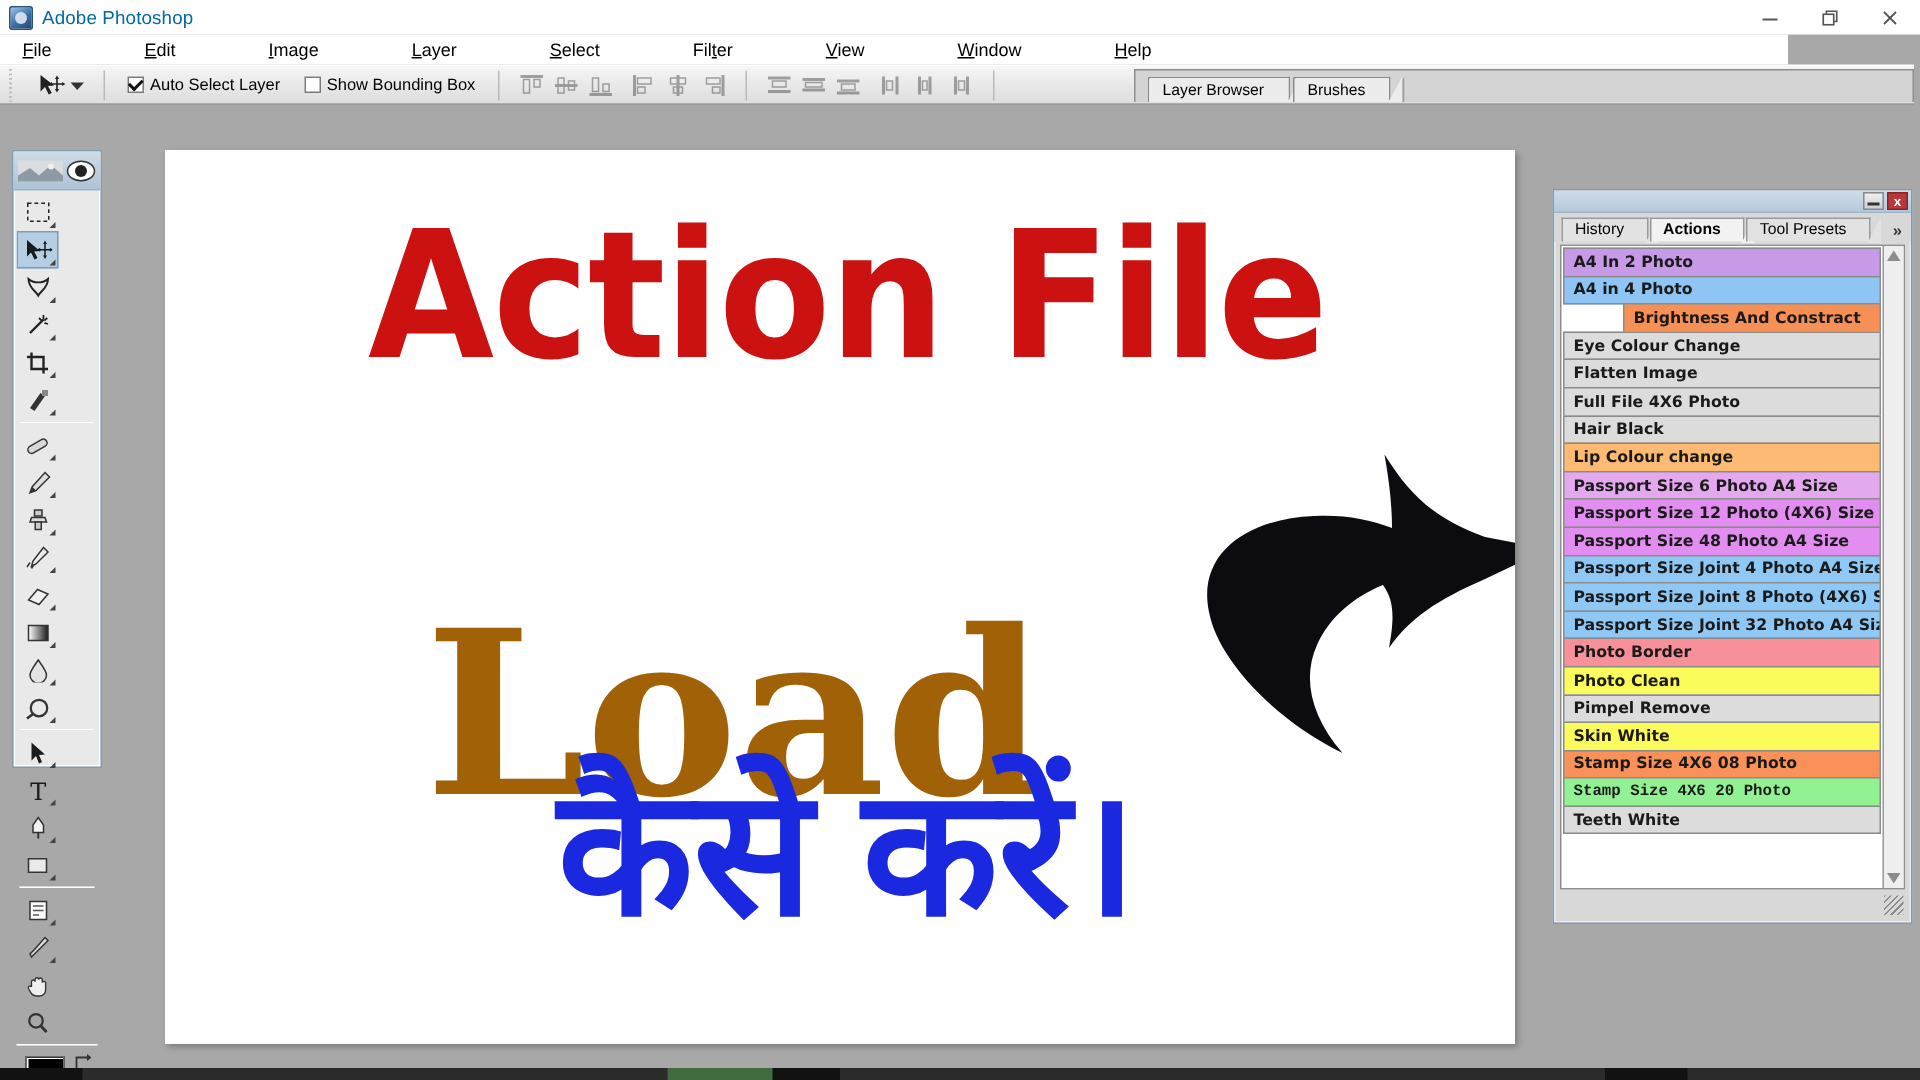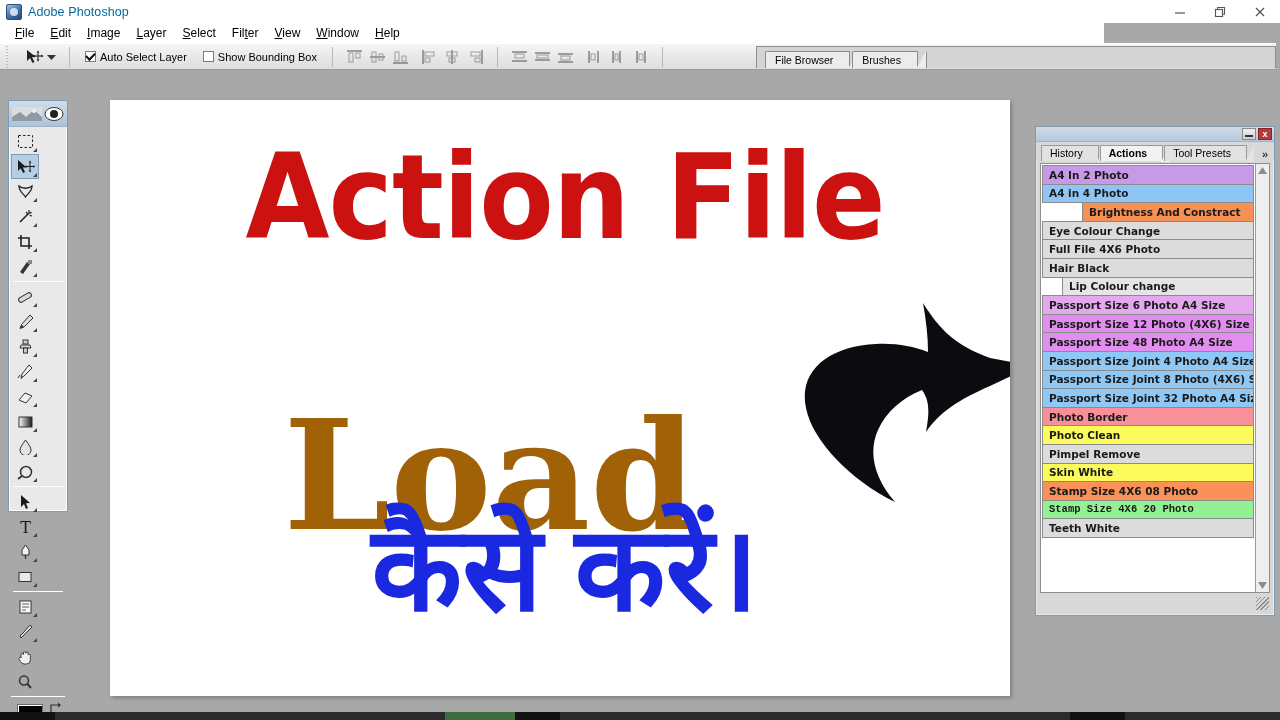--- a/index.html
+++ b/index.html
@@ -34,22 +34,22 @@
   .title-text { font-size:12.5px; color:#0369a1; letter-spacing:.1px; }
   .win-btns { margin-left:auto; display:flex; height:23px; }
   .win-btn {
     width:40px; height:23px; display:flex; align-items:center; justify-content:center;
     color:#444; font-size:13px; line-height:1;
   }
   .win-btn svg { display:block; }
 
   
   .menubar {
-    position:absolute; left:0; top:23px; width:1104px; height:20px;
-    background:#ffffff; display:flex; align-items:center; padding-left:7px;
+    position:absolute; left:0; top:23px; width:1192px; height:20px;
+    background:#ffffff; display:flex; align-items:center; padding-left:7px;gap:46px;
   }
   .menu-item {
     font-size:12px; color:#000; padding:1px 8px; line-height:1;
   }
   .menu-item span.u { text-decoration: underline; }
 
   
   .optionsbar {
     position:absolute; left:0; top:43px; width:1276px; height:27px;
     background: linear-gradient(#f6f6f6,#e6e6e6 60%, #dedede);
@@ -375,21 +375,21 @@
           <rect x="5" y="3" width="2" height="12" fill="#333"></rect>
           <rect x="13" y="3" width="2" height="12" fill="#333"></rect>
           <rect x="8" y="6" width="4" height="6" fill="none" stroke="#333"></rect>
         </svg>
     </div>
     <div class="ob-sep"></div>
     <div class="ob-spacer"></div>
   </div>
 
   <div class="palette-well">
-    <div class="pw-tab">File Browser</div>
+    <div class="pw-tab">Layer Browser</div>
     <div class="pw-tab">Brushes</div>
   </div>
 
   <div class="toolbox">
     <div class="tb-head">
       <svg width="30" height="18" viewBox="0 0 30 18">
         <rect x="0" y="2" width="30" height="14" fill="#d9dde0"></rect>
         <path d="M0 12 L8 7 L14 12 L22 5 L30 12 L30 16 L0 16 Z" fill="#8e9aa3"></path>
         <circle cx="22" cy="6" r="2" fill="#f0f0f0"></circle>
       </svg>
@@ -609,26 +609,29 @@
           <div class="act-row" style="background: rgb(142, 197, 245);">
             <span>A4 in 4 Photo</span>
           </div>
           <div class="act-row" style="background: rgb(247, 144, 85); margin-left: 40px;">
             <span>Brightness And Constract</span>
           </div>
           <div class="act-row" style="background: rgb(220, 220, 220);">
             <span>Eye Colour Change</span>
           </div>
           <div class="act-row" style="background: rgb(220, 220, 220);">
+            <span>Flatten Image</span>
+          </div>
+          <div class="act-row" style="background: rgb(220, 220, 220);">
             <span>Full File 4X6 Photo</span>
           </div>
           <div class="act-row" style="background: rgb(220, 220, 220);">
             <span>Hair Black</span>
           </div>
-          <div class="act-row" style="background: #e5e5e5; margin-left: 20px;">
+          <div class="act-row" style="background: #fdba74;">
             <span>Lip Colour change</span>
           </div>
           <div class="act-row" style="background: rgb(227, 168, 238);">
             <span>Passport Size 6 Photo A4 Size</span>
           </div>
           <div class="act-row" style="background: rgb(226, 142, 240);">
             <span>Passport Size 12 Photo (4X6) Size</span>
           </div>
           <div class="act-row" style="background: rgb(226, 142, 240);">
             <span>Passport Size 48 Photo A4 Size</span>

